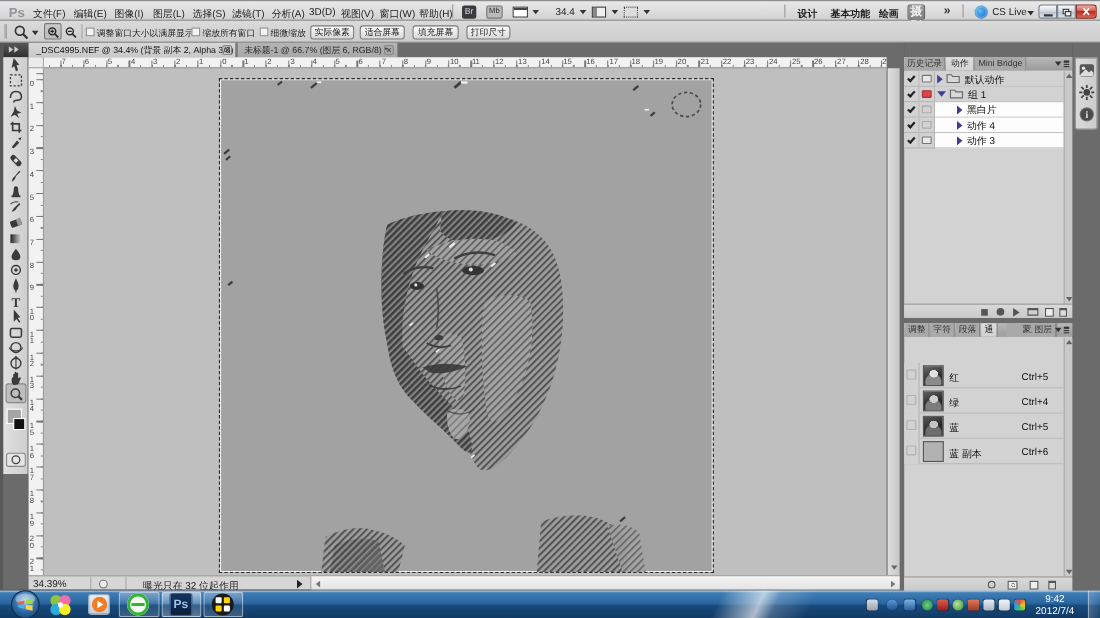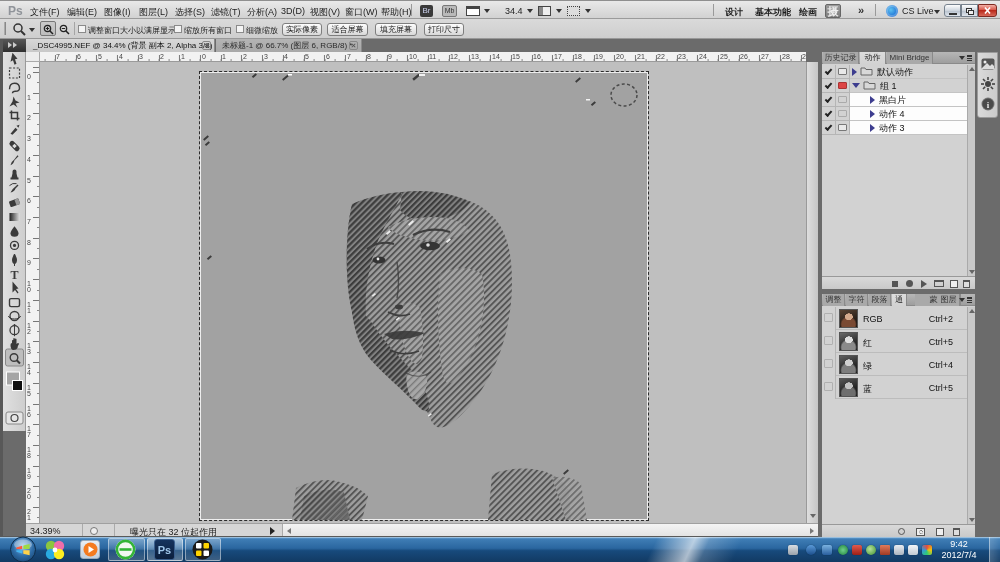--- a/index.html
+++ b/index.html
@@ -474,28 +474,20 @@
         <span class="ptab" style="left:24px;width:22px;background:#a9a9a9;border-right:1px solid #8a8a8a;color:#333">字符</span>
         <span class="ptab" style="left:47px;width:22px;background:#a9a9a9;border-right:1px solid #8a8a8a;color:#333">段落</span>
         <span class="ptab" style="left:70px;width:15px;background:linear-gradient(#dcdcdc,#d2d2d2);border-right:1px solid #8a8a8a">通道</span>
         <span class="ptab" style="left:93px;width:46px;background:#a9a9a9;border-right:1px solid #8a8a8a;color:#333">蒙版</span>
         <span class="ptab" style="left:116px;width:22px;background:#a9a9a9;border-right:1px solid #8a8a8a;color:#333">图层</span>
         <span class="dar" style="right:10px;top:4px;border-top:4px solid #333;border-left:3px solid transparent;border-right:3px solid transparent;border-bottom:none"></span>
         <span class="abs" style="right:3px;top:3px;width:5px;height:6px;border-top:2px solid #333;border-bottom:1px solid #333;">
           <span class="abs" style="left:0;top:1px;width:5px;height:1px;background:#333"></span>
         </span>
       </div>
-      <div class="chrow" style="top:13px">
-        <span class="eyecell">
-          <span class="abs" style="left:2px;top:6px;width:9px;height:9px;border:1px solid #b0b0b0;border-radius:1px"></span>
-        </span>
-        <span class="thumb" style="background:radial-gradient(ellipse 40% 35% at 52% 40%, #d4a98c 0 55%, transparent 60%),radial-gradient(circle at 50% 85%, #7a4a33 0 40%, transparent 50%),linear-gradient(160deg,#5a4434,#2a2019 60%,#191310)"></span>
-        <span class="chlab" style="color:#111">RGB</span>
-        <span class="chkey" style="color:#111">Ctrl+2</span>
-      </div>
       <div class="chrow" style="top:36px">
         <span class="eyecell">
           <span class="abs" style="left:2px;top:6px;width:9px;height:9px;border:1px solid #b0b0b0;border-radius:1px"></span>
         </span>
         <span class="thumb" style="background:radial-gradient(ellipse 40% 35% at 52% 40%, #e0e0e0 0 55%, transparent 60%),radial-gradient(circle at 50% 85%, #8a8a8a 0 40%, transparent 50%),linear-gradient(160deg,#6a6a6a,#2c2c2c 60%,#1c1c1c)"></span>
         <span class="chlab" style="color:#111">红</span>
         <span class="chkey" style="color:#111">Ctrl+5</span>
       </div>
       <div class="chrow" style="top:59px">
         <span class="eyecell">
@@ -505,20 +497,28 @@
         <span class="chlab" style="color:#111">绿</span>
         <span class="chkey" style="color:#111">Ctrl+4</span>
       </div>
       <div class="chrow" style="top:82px">
         <span class="eyecell">
           <span class="abs" style="left:2px;top:6px;width:9px;height:9px;border:1px solid #b0b0b0;border-radius:1px"></span>
         </span>
         <span class="thumb" style="background:radial-gradient(ellipse 40% 35% at 52% 40%, #c4c4c4 0 55%, transparent 60%),radial-gradient(circle at 50% 85%, #6e6e6e 0 40%, transparent 50%),linear-gradient(160deg,#585858,#242424 60%,#151515)"></span>
         <span class="chlab" style="color:#111">蓝</span>
         <span class="chkey" style="color:#111">Ctrl+5</span>
+      </div>
+      <div class="chrow" style="top:105px">
+        <span class="eyecell">
+          <span class="abs" style="left:2px;top:6px;width:9px;height:9px;border:1px solid #b0b0b0;border-radius:1px"></span>
+        </span>
+        <span class="thumb" style="background:#b2b2b2"></span>
+        <span class="chlab" style="color:#111">蓝 副本</span>
+        <span class="chkey" style="color:#111">Ctrl+6</span>
       </div>
       <div class="abs" style="right:0;top:13px;width:8px;height:217px;background:#c9c9c9;border-left:1px solid #aaa">
         <span class="abs" style="left:1px;top:2px;width:0;height:0;border-left:3px solid transparent;border-right:3px solid transparent;border-bottom:4px solid #666"></span>
         <span class="abs" style="left:1px;bottom:2px;width:0;height:0;border-left:3px solid transparent;border-right:3px solid transparent;border-top:4px solid #666"></span>
       </div>
       <div class="abs" style="left:0;top:230px;width:153px;height:13px;background:linear-gradient(#d9d9d9,#c9c9c9);border-top:1px solid #999">
         <span class="abs" style="left:76px;top:3px;width:7px;height:7px;border:1px solid #555;border-radius:50%"></span>
         <span class="abs" style="left:94px;top:3px;width:9px;height:8px;border:1px solid #555;background:#eee">
           <span class="abs" style="left:2px;top:1px;width:4px;height:4px;border:1px dotted #555;border-radius:50%"></span>
         </span>

